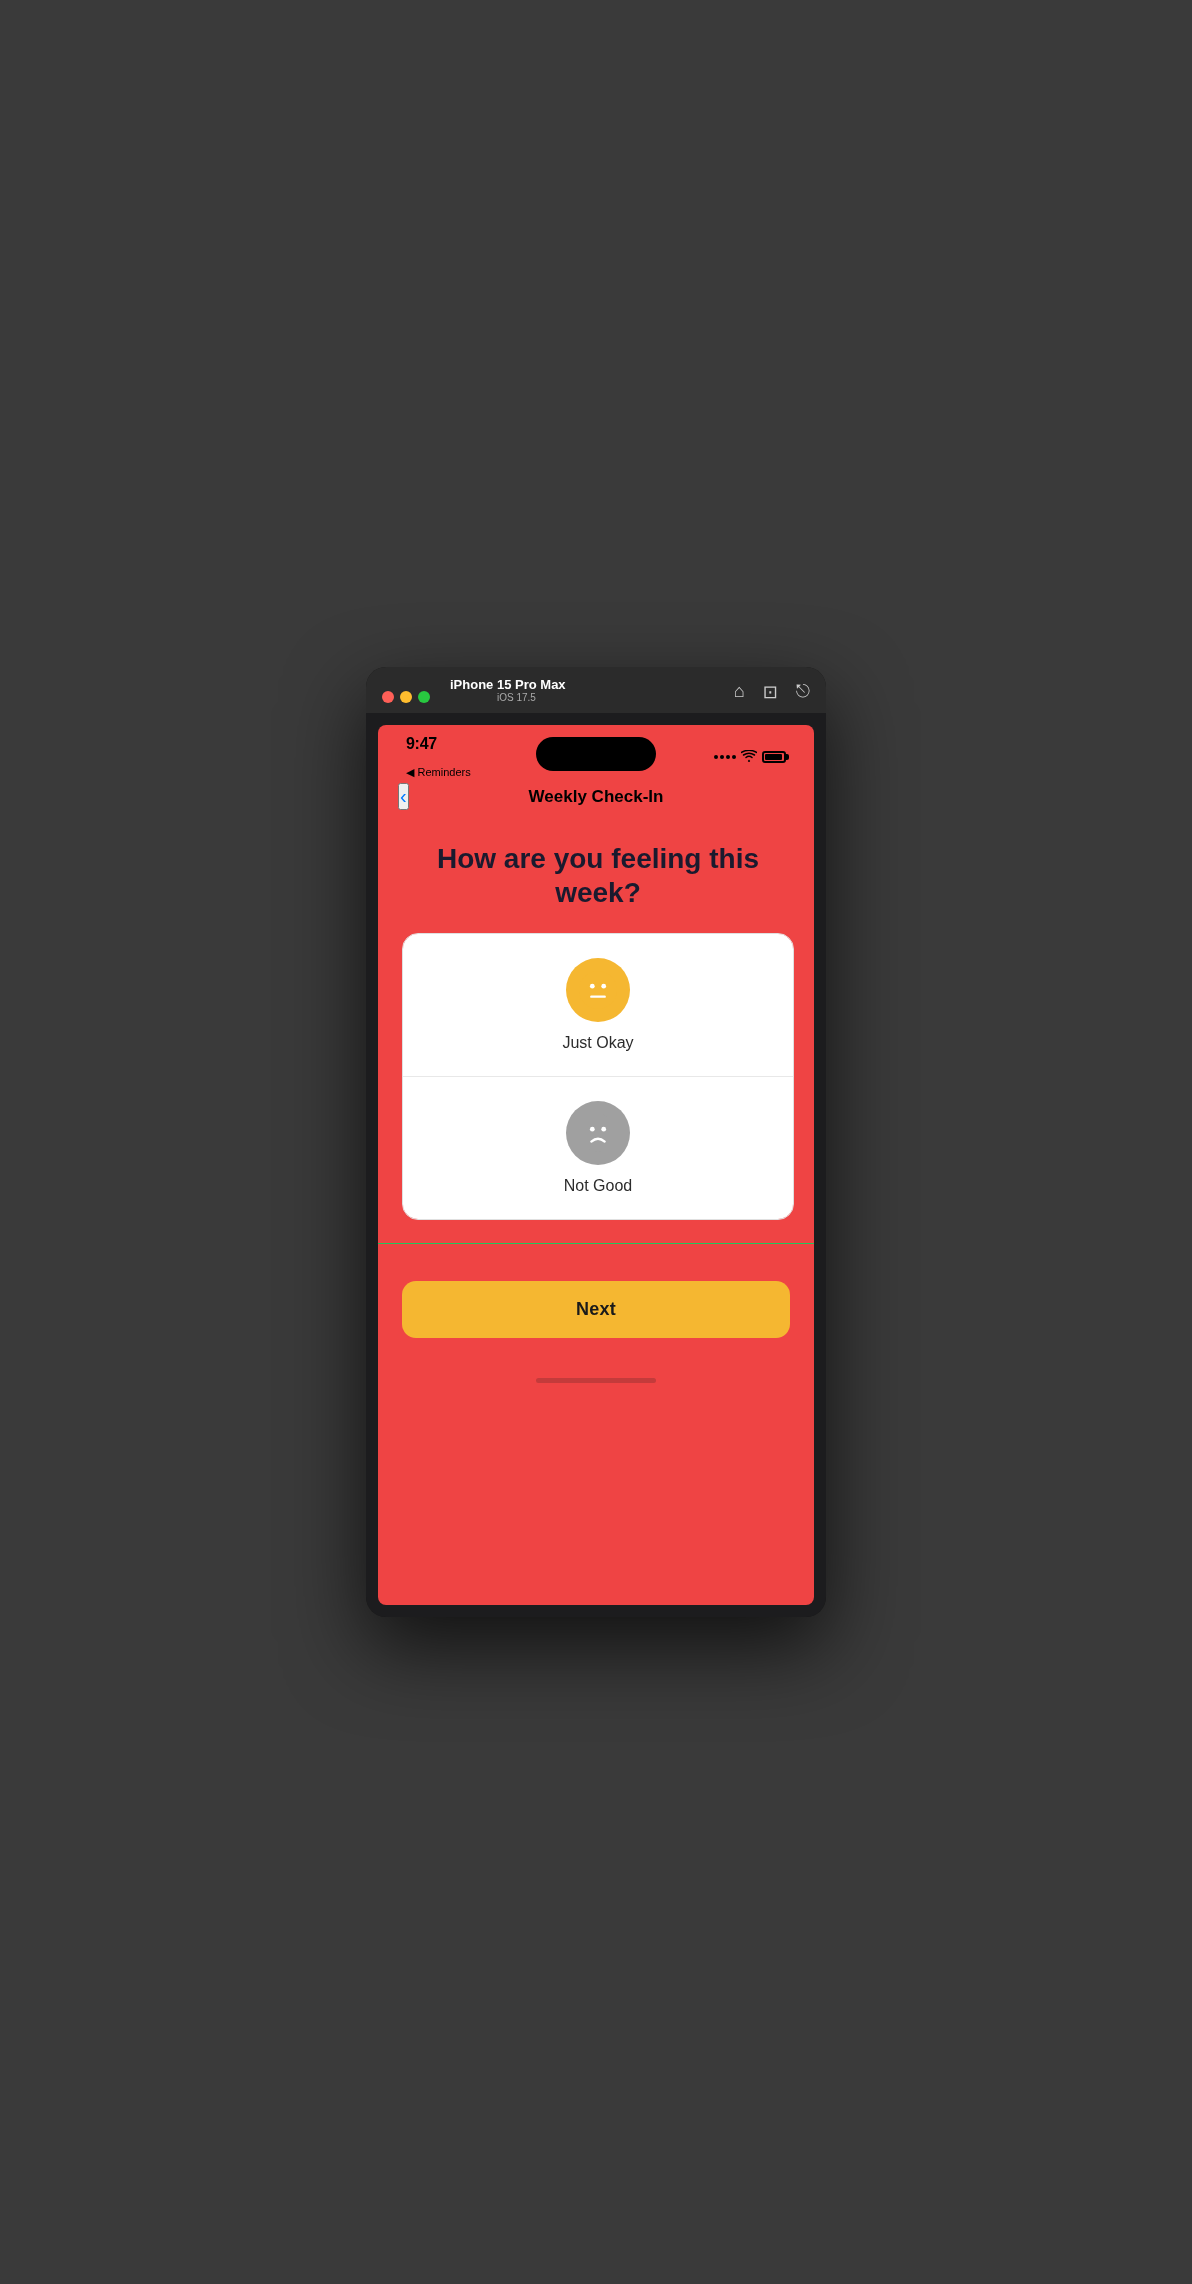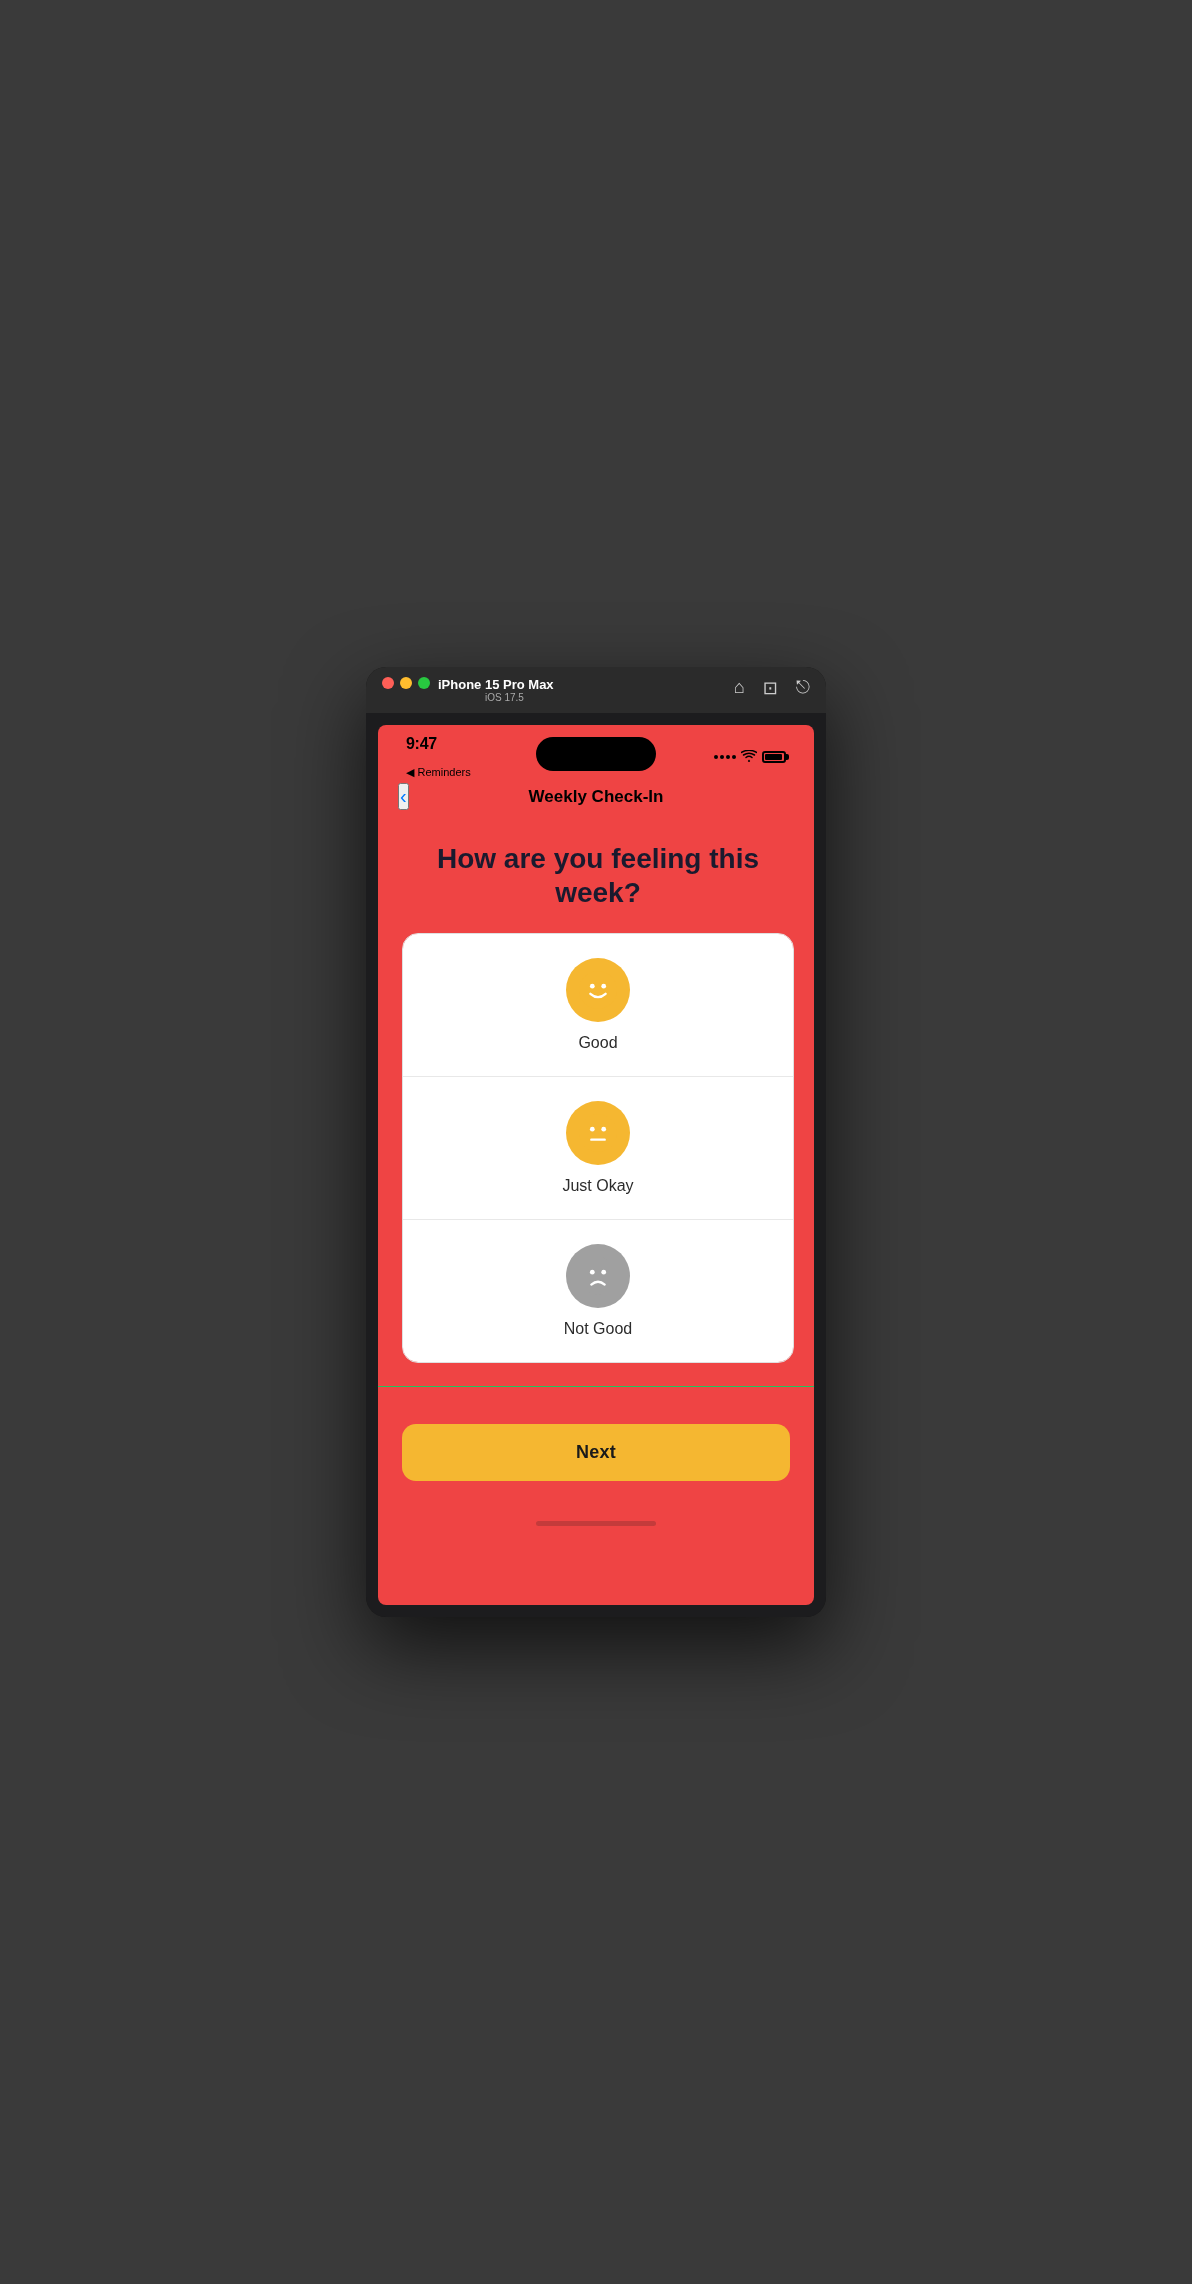--- a/index.html
+++ b/index.html
@@ -11,21 +11,22 @@
       align-items: center;
       min-height: 100vh;
       font-family: -apple-system, BlinkMacSystemFont, 'SF Pro Display', 'Helvetica Neue', sans-serif;
     }
 
     .mac-toolbar {
       background: #2b2b2b;
       border-radius: 12px 12px 0 0;
       padding: 10px 16px;
       display: flex;
-      align-items: flex-start;
+      align-items: flex-end;
+      gap: 12px;
     }
 
     .mac-dots {
       display: flex;
       gap: 6px;
     }
 
     .mac-dot {
       width: 12px;
       height: 12px;
@@ -352,31 +353,20 @@
           <span style="font-size:20px; color:#007aff;">‹</span>
         </button>
         <span class="nav-title">Weekly Check-In</span>
       </div>
 
       <div class="content">
         <h1 class="question-title">How are you feeling this week?</h1>
 
         <div class="options-card">
 
-          <div class="option-item">
-            <div class="emoji-face good">
-              <svg class="face-svg" viewBox="0 0 40 40">
-                <circle cx="20" cy="20" r="20" fill="#f5b731"></circle>
-                <circle cx="14" cy="16" r="2.5" fill="#fff"></circle>
-                <circle cx="26" cy="16" r="2.5" fill="#fff"></circle>
-                <path d="M12 24 Q20 31 28 24" stroke="#fff" stroke-width="2.5" fill="none" stroke-linecap="round"></path>
-              </svg>
-            </div>
-            <span class="option-label">Good</span>
-          </div>
 
           <div class="option-item">
             <div class="emoji-face okay">
               <svg class="face-svg" viewBox="0 0 40 40">
                 <circle cx="20" cy="20" r="20" fill="#f5b731"></circle>
                 <circle cx="14" cy="16" r="2.5" fill="#fff"></circle>
                 <circle cx="26" cy="16" r="2.5" fill="#fff"></circle>
                 <line x1="13" y1="27" x2="27" y2="27" stroke="#fff" stroke-width="2.5" stroke-linecap="round"></line>
               </svg>
             </div>

